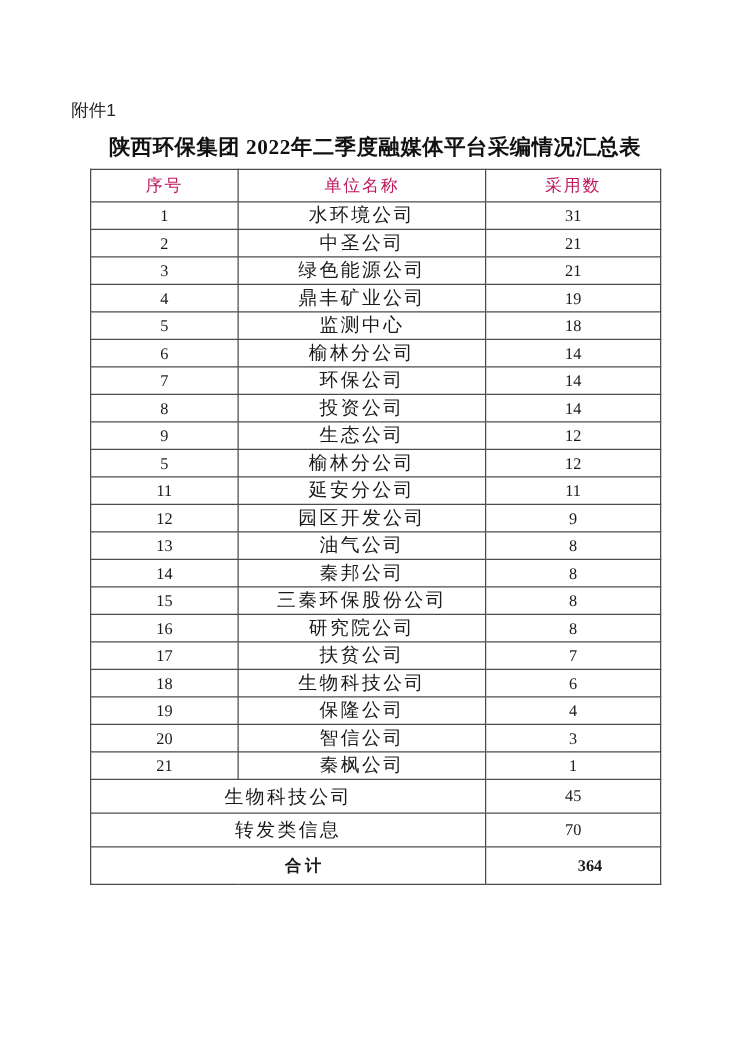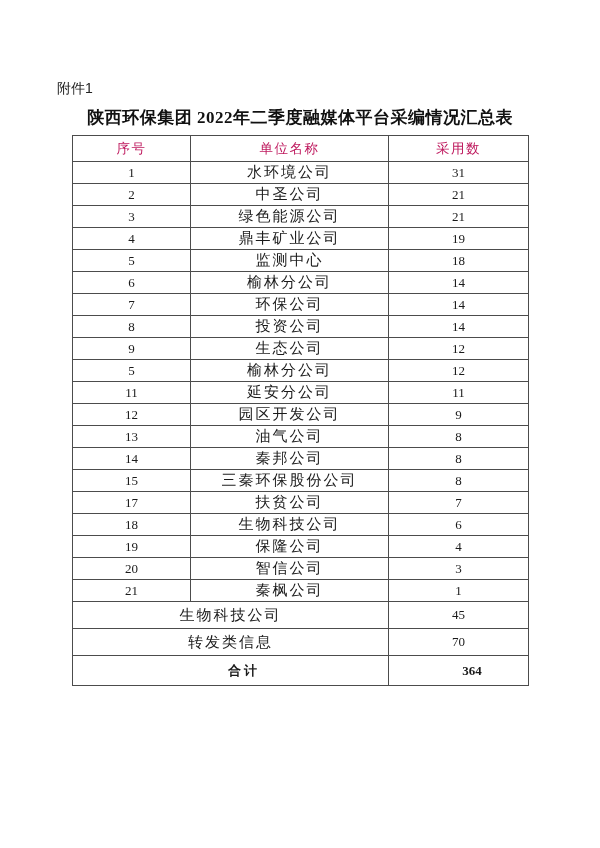--- a/index.html
+++ b/index.html
@@ -168,20 +168,25 @@
           <td class="no">14</td>
           <td class="unit">秦邦公司</td>
           <td class="num">8</td>
         </tr>
         <tr>
           <td class="no">15</td>
           <td class="unit">三秦环保股份公司</td>
           <td class="num">8</td>
         </tr>
         <tr>
+          <td class="no">16</td>
+          <td class="unit">研究院公司</td>
+          <td class="num">8</td>
+        </tr>
+        <tr>
           <td class="no">17</td>
           <td class="unit">扶贫公司</td>
           <td class="num">7</td>
         </tr>
         <tr>
           <td class="no">18</td>
           <td class="unit">生物科技公司</td>
           <td class="num">6</td>
         </tr>
         <tr>

